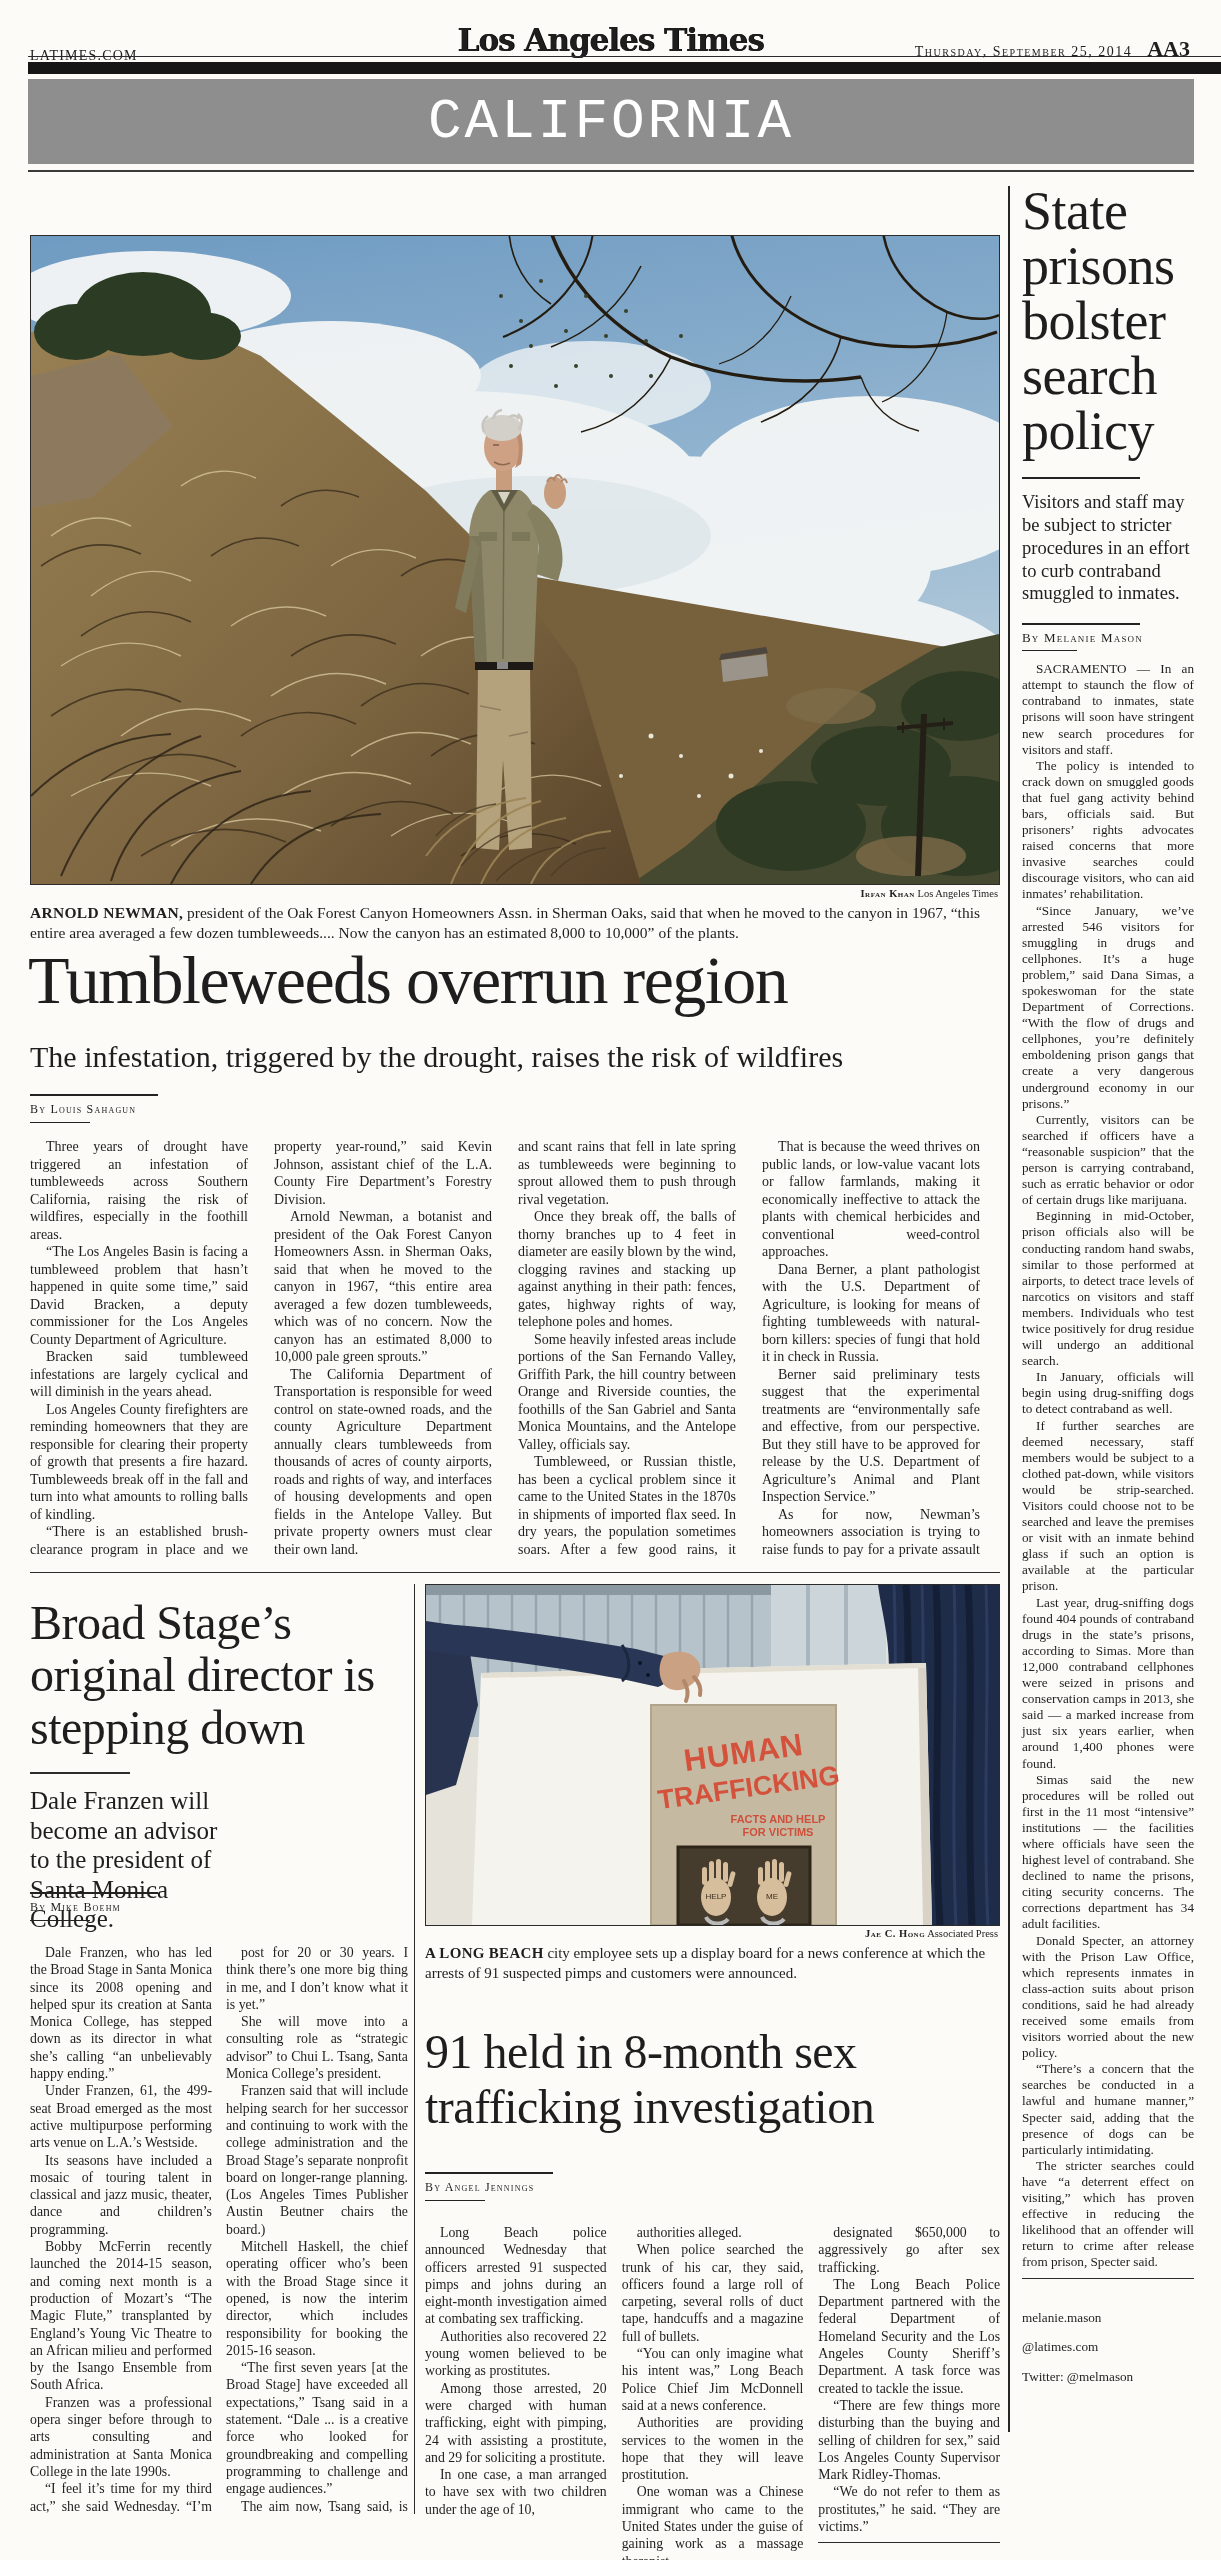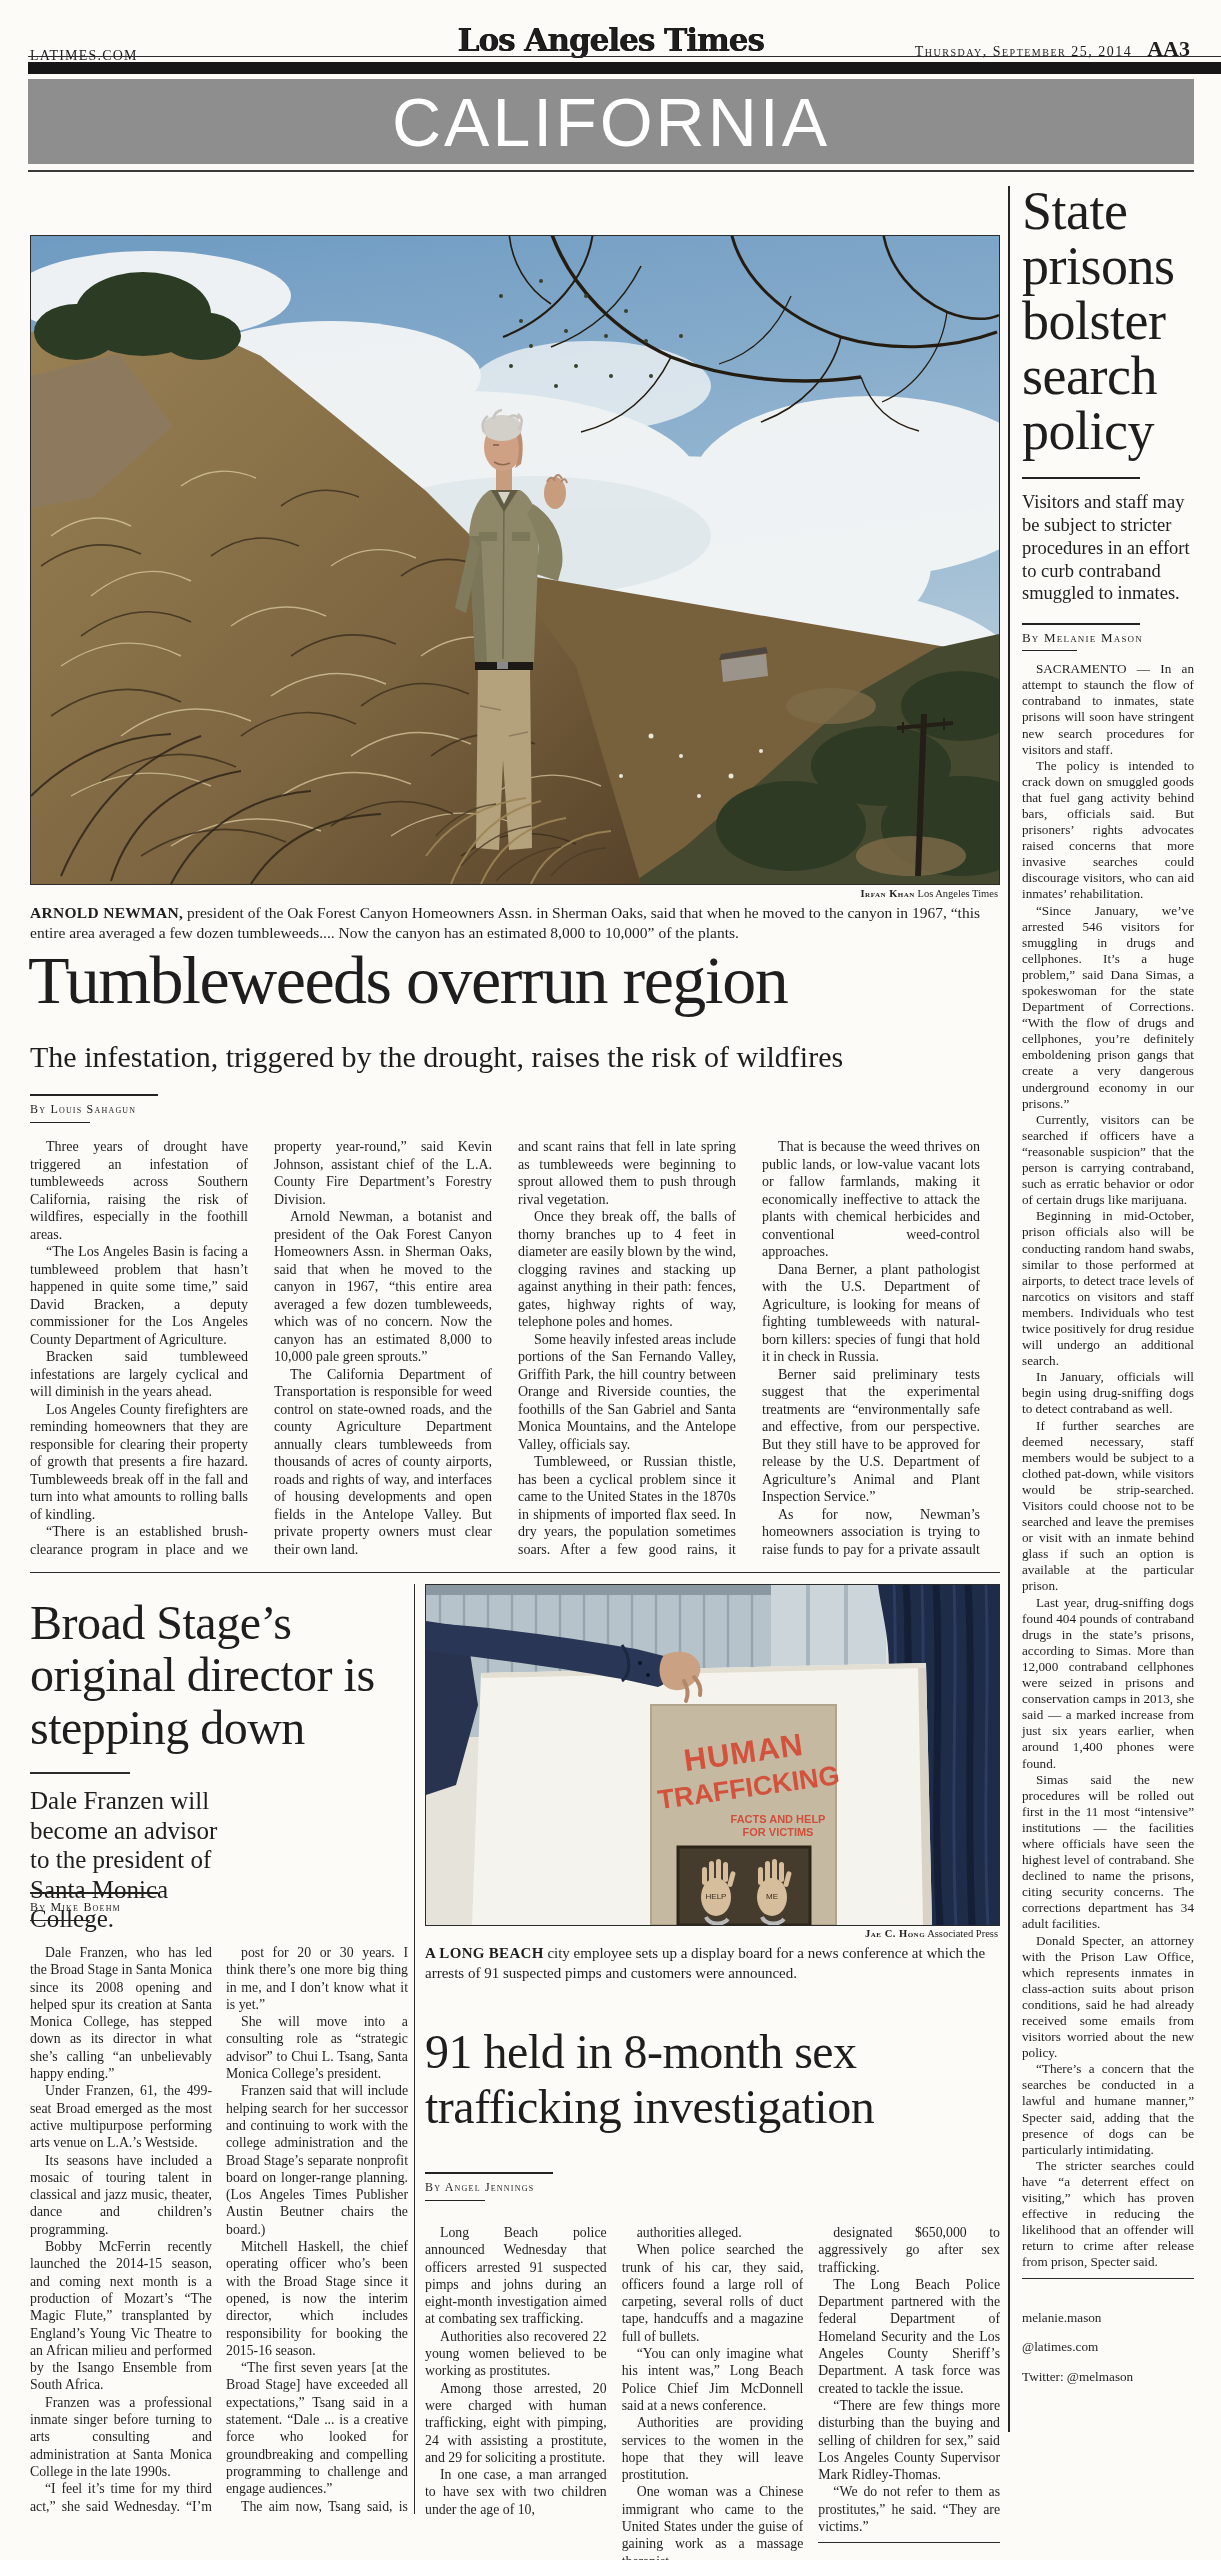--- a/index.html
+++ b/index.html
@@ -17,22 +17,22 @@
     font-family:"DejaVu Serif",serif;font-weight:bold;font-size:31px;
     letter-spacing:-1px;text-shadow:0.6px 0 #000;}
   .dateline{right:31px;top:36px;font-size:14px;letter-spacing:1.5px;
     font-variant:small-caps;}
   .dateline .pagenum{font-size:22px;font-weight:bold;letter-spacing:0;
     font-variant:normal;margin-left:10px;}
   .hairline-top{left:28px;top:56px;width:1193px;height:1px;}
   .black-bar{left:28px;top:62px;width:1193px;height:12px;background:#161616;}
   .banner{left:28px;top:79px;width:1166px;height:85px;background:#8e8e8e;
     display:flex;align-items:center;justify-content:center;}
-  .banner-title{color:#fff;font-size:68px;letter-spacing:3px;line-height:1;
-    font-family:Liberation Sans, sans-serif;}
+  .banner-title{color:#fff;font-size:56px;letter-spacing:3px;line-height:1;
+    font-family:Liberation Mono, monospace;}
   .banner-rule{left:28px;top:170px;width:1166px;height:2px;background:#3a3a3a;}
 
   
   .photo-frame{border:1px solid #2b2b2b;overflow:hidden;background:#cfd8dd;}
   .photo-main{left:30px;top:235px;width:968px;height:648px;}
   .photo-lb{left:425px;top:1584px;width:573px;height:340px;}
   .credit{font-size:10.5px;text-align:right;color:#222;}
   .credit b{font-variant:small-caps;font-weight:bold;letter-spacing:0.5px;}
   .credit-main{left:30px;top:888px;width:968px;}
   .credit-lb{left:425px;top:1928px;width:573px;}
@@ -348,21 +348,21 @@
     <div class="r1"></div>
     <div class="byline">By Mike Boehm</div>
     <div class="r2"></div>
   </div>
   <div class="abs cols body-broad">
     <div class="col">
         <p>Dale Franzen, who has led the Broad Stage in Santa Monica since its 2008 opening and helped spur its creation at Santa Monica College, has stepped down as its director in what she’s calling “an unbelievably happy ending.”</p>
         <p>Under Franzen, 61, the 499-seat Broad emerged as the most active multipurpose performing arts venue on L.A.’s Westside.</p>
         <p>Its seasons have included a mosaic of touring talent in classical and jazz music, theater, dance and children’s programming.</p>
         <p>Bobby McFerrin recently launched the 2014-15 season, and coming next month is a production of Mozart’s “The Magic Flute,” transplanted by England’s Young Vic Theatre to an African milieu and performed by the Isango Ensemble from South Africa.</p>
-        <p>Franzen was a professional inmate singer before turning to arts consulting and administration at Santa Monica College in the late 1990s.</p>
+        <p>Franzen was a professional opera singer before through to arts consulting and administration at Santa Monica College in the late 1990s.</p>
         <p>“I feel it’s time for my third act,” she said Wednesday. “I’m not a person who would be happy staying at a</p>
       </div>
     <div class="col">
       <div>
           <p class="cont">post for 20 or 30 years. I think there’s one more big thing in me, and I don’t know what it is yet.”</p>
           <p>She will move into a consulting role as “strategic advisor” to Chui L. Tsang, Santa Monica College’s president.</p>
           <p>Franzen said that will include helping search for her successor and continuing to work with the college administration and the Broad Stage’s separate nonprofit board on longer-range planning. (Los Angeles Times Publisher Austin Beutner chairs the board.)</p>
           <p>Mitchell Haskell, the chief operating officer who’s been with the Broad Stage since it opened, is now the interim director, which includes responsibility for booking the 2015-16 season.</p>
           <p>“The first seven years [at the Broad Stage] have exceeded all expectations,” Tsang said in a statement. “Dale ... is a creative force who looked for groundbreaking and compelling programming to challenge and engage audiences.”</p>
           <p>The aim now, Tsang said, is “to build on the strong foundation that Dale helped create.”</p>

